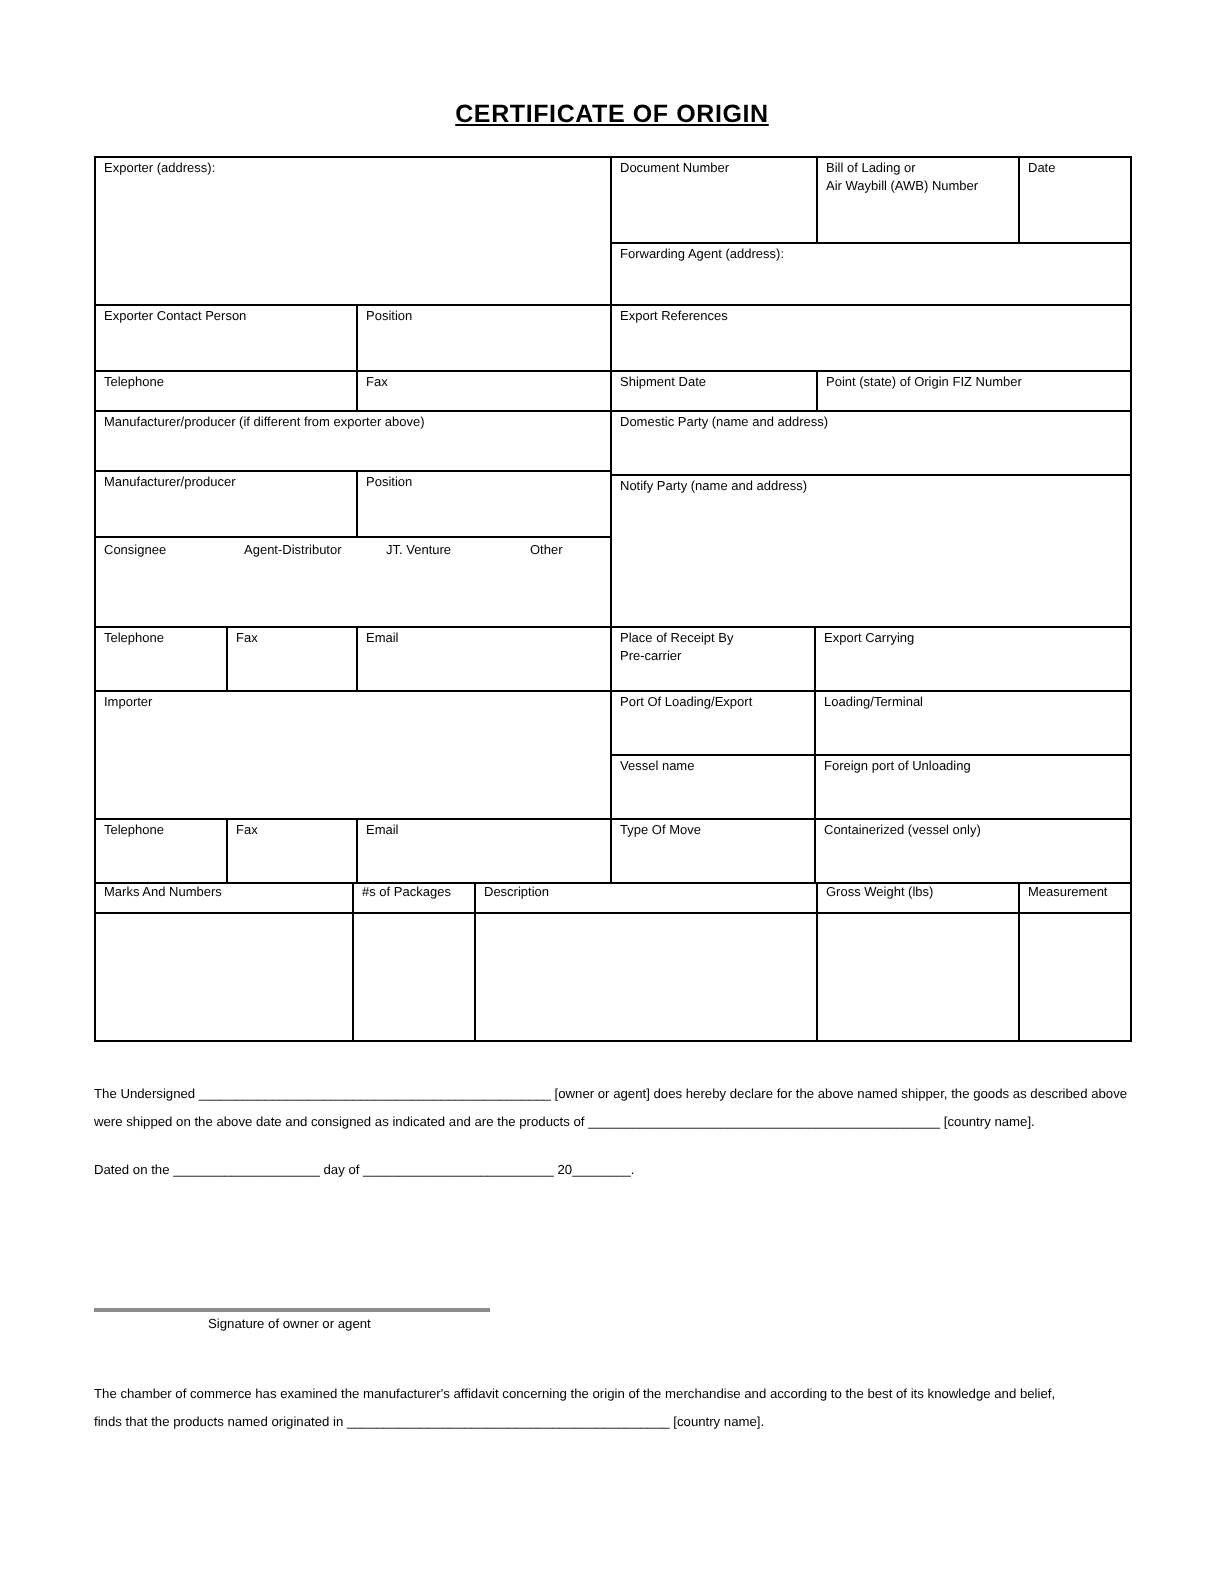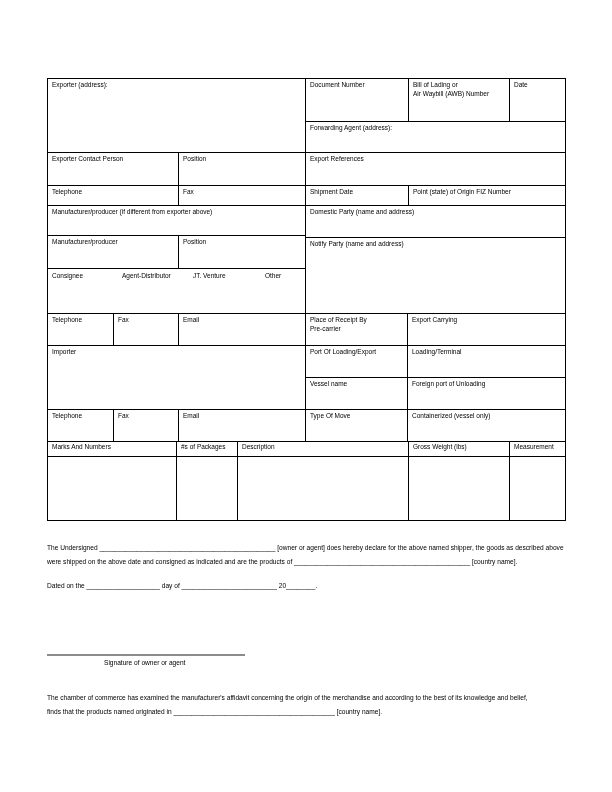--- a/index.html
+++ b/index.html
@@ -17,20 +17,21 @@
   .abs-lbl{position:absolute;top:3px;font-size:6.5px;line-height:8px;white-space:nowrap;}
   .textline{position:absolute;left:47px;font-size:6.6px;line-height:9px;white-space:nowrap;}
   #signature-line{position:absolute;left:47px;top:654px;width:198px;height:0;
                   border-top:2px solid #8c8c8c;}
 </style>
 </head>
 <body>
 
 <div id="page">
 
+  <div id="title">CERTIFICATE OF ORIGIN</div>
 
   <div id="form-table">
 
     <div class="cell" style="left:0;top:0;width:258px;height:74px">
       <span class="lbl">Exporter (address):</span>
     </div>
     <div class="cell" style="left:0;top:74px;width:131px;height:33px">
       <span class="lbl">Exporter Contact Person</span>
     </div>
     <div class="cell" style="left:131px;top:74px;width:127px;height:33px">

